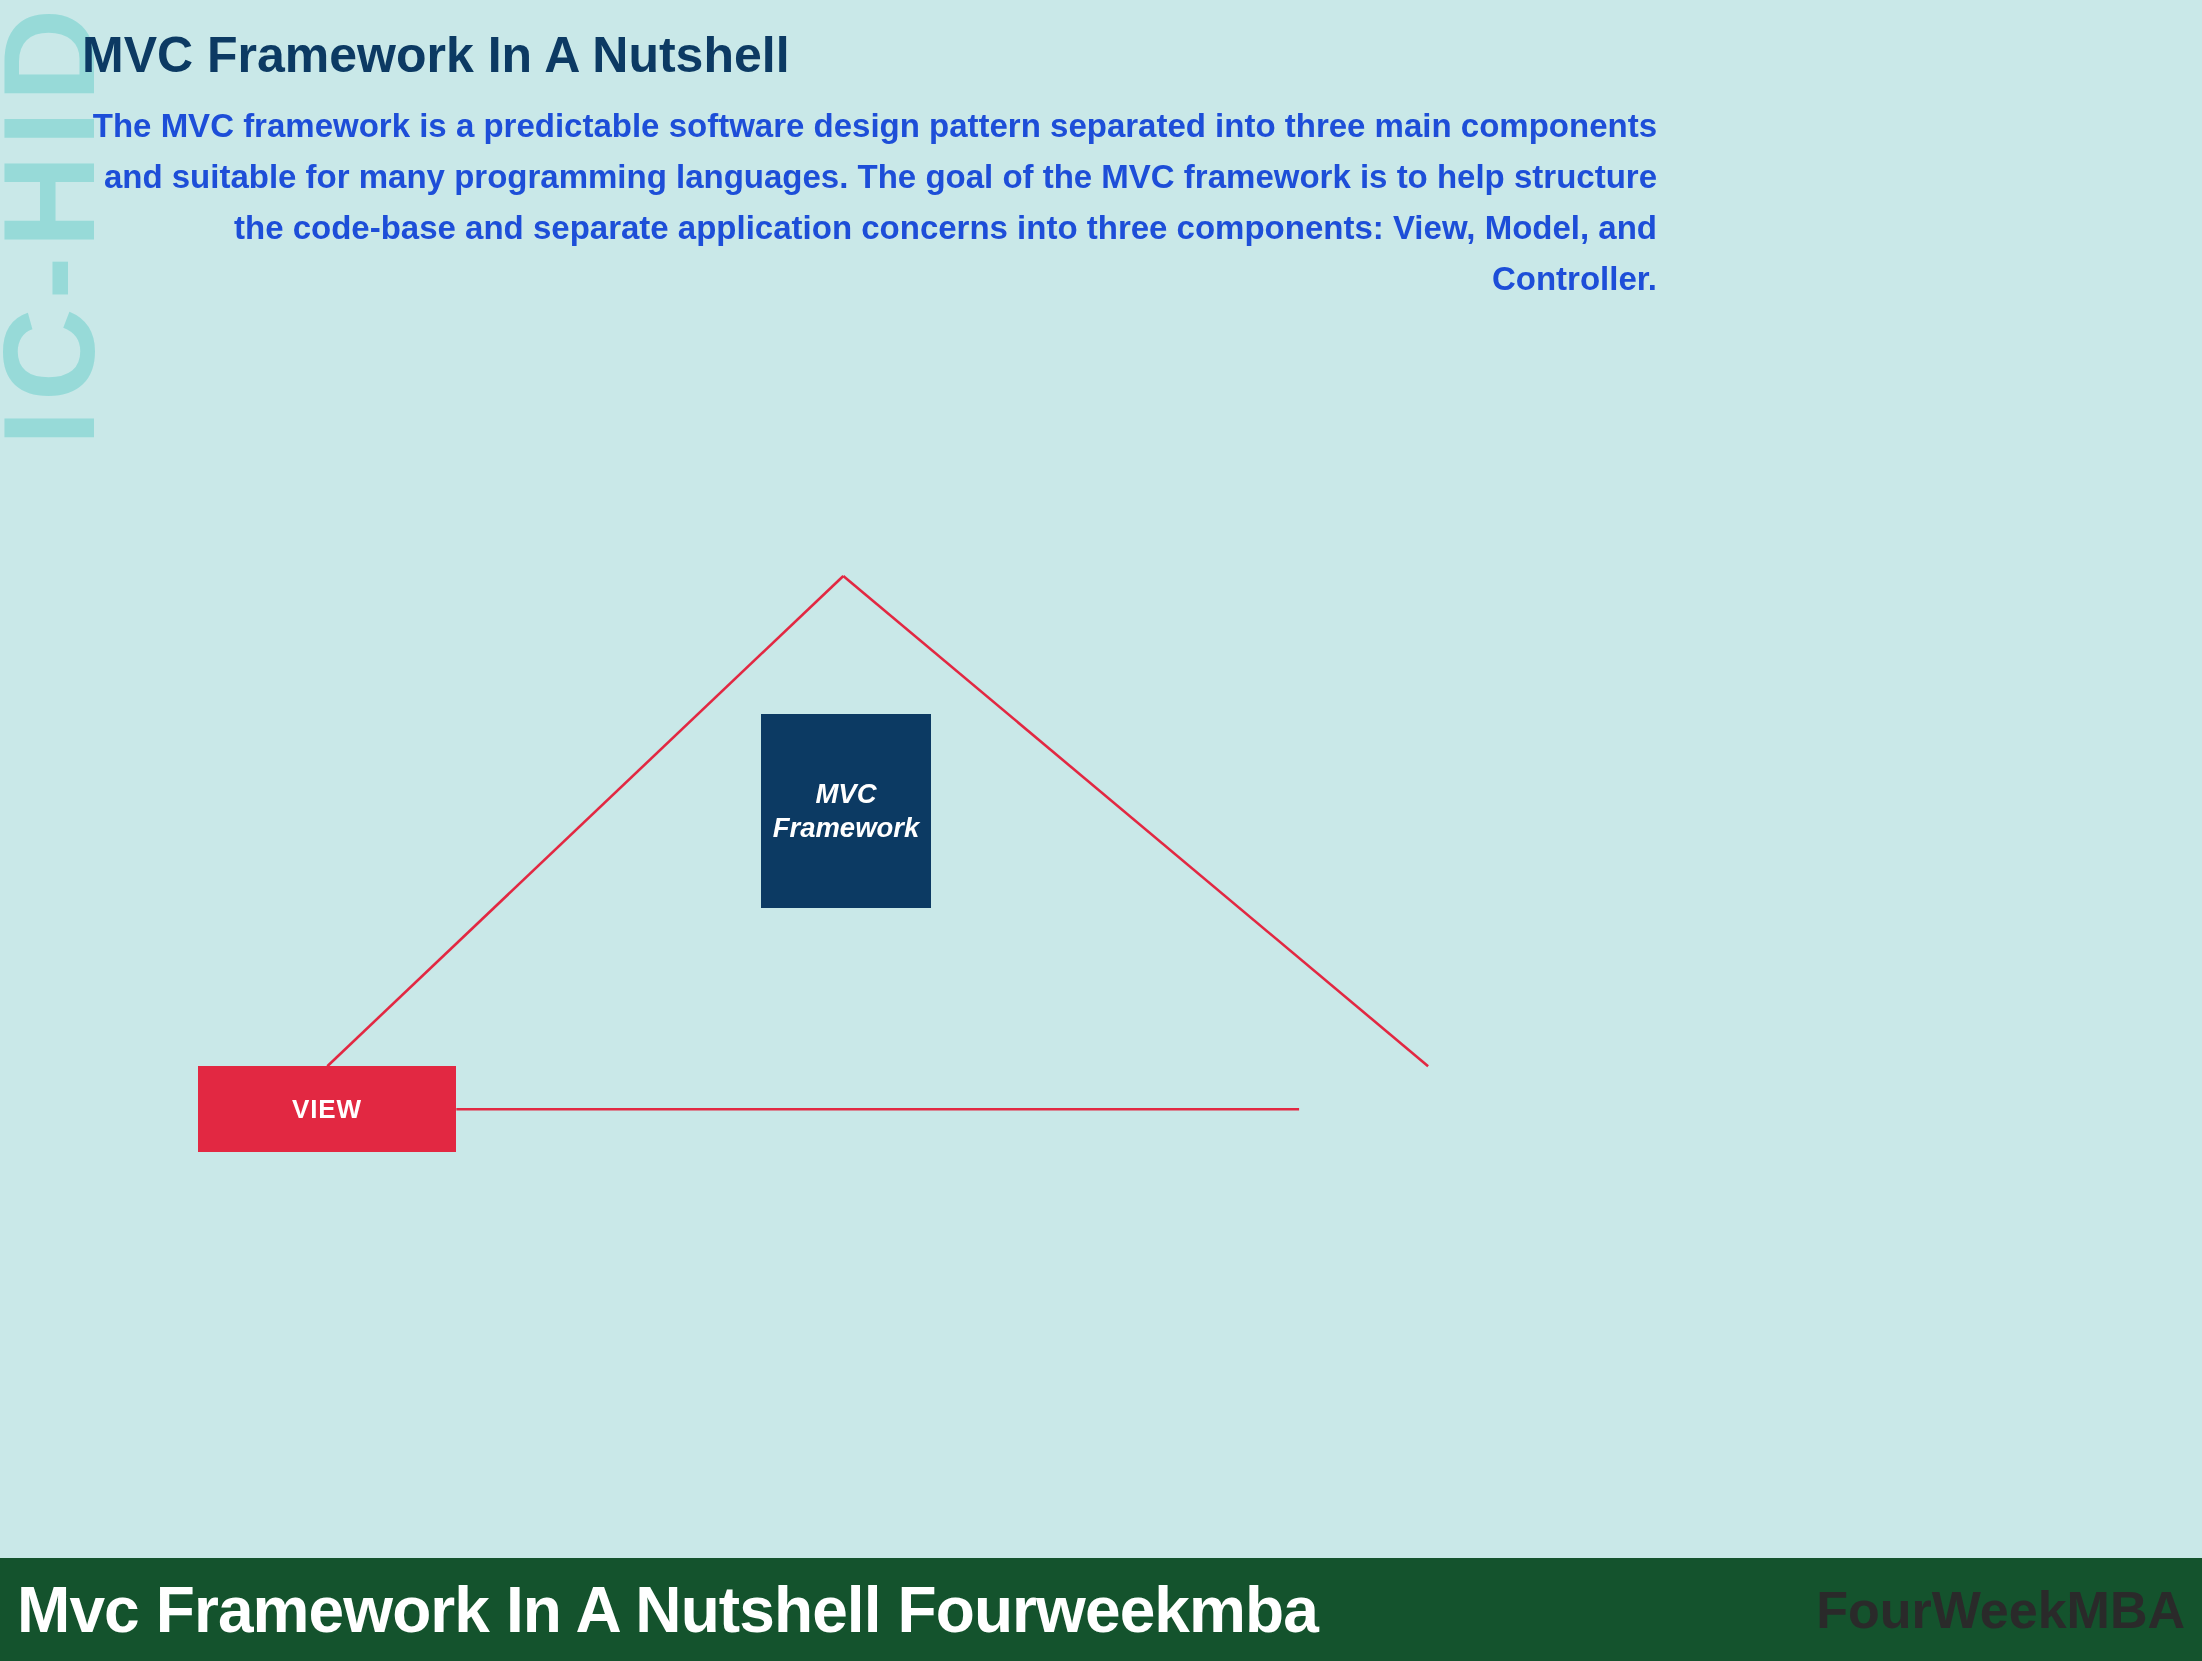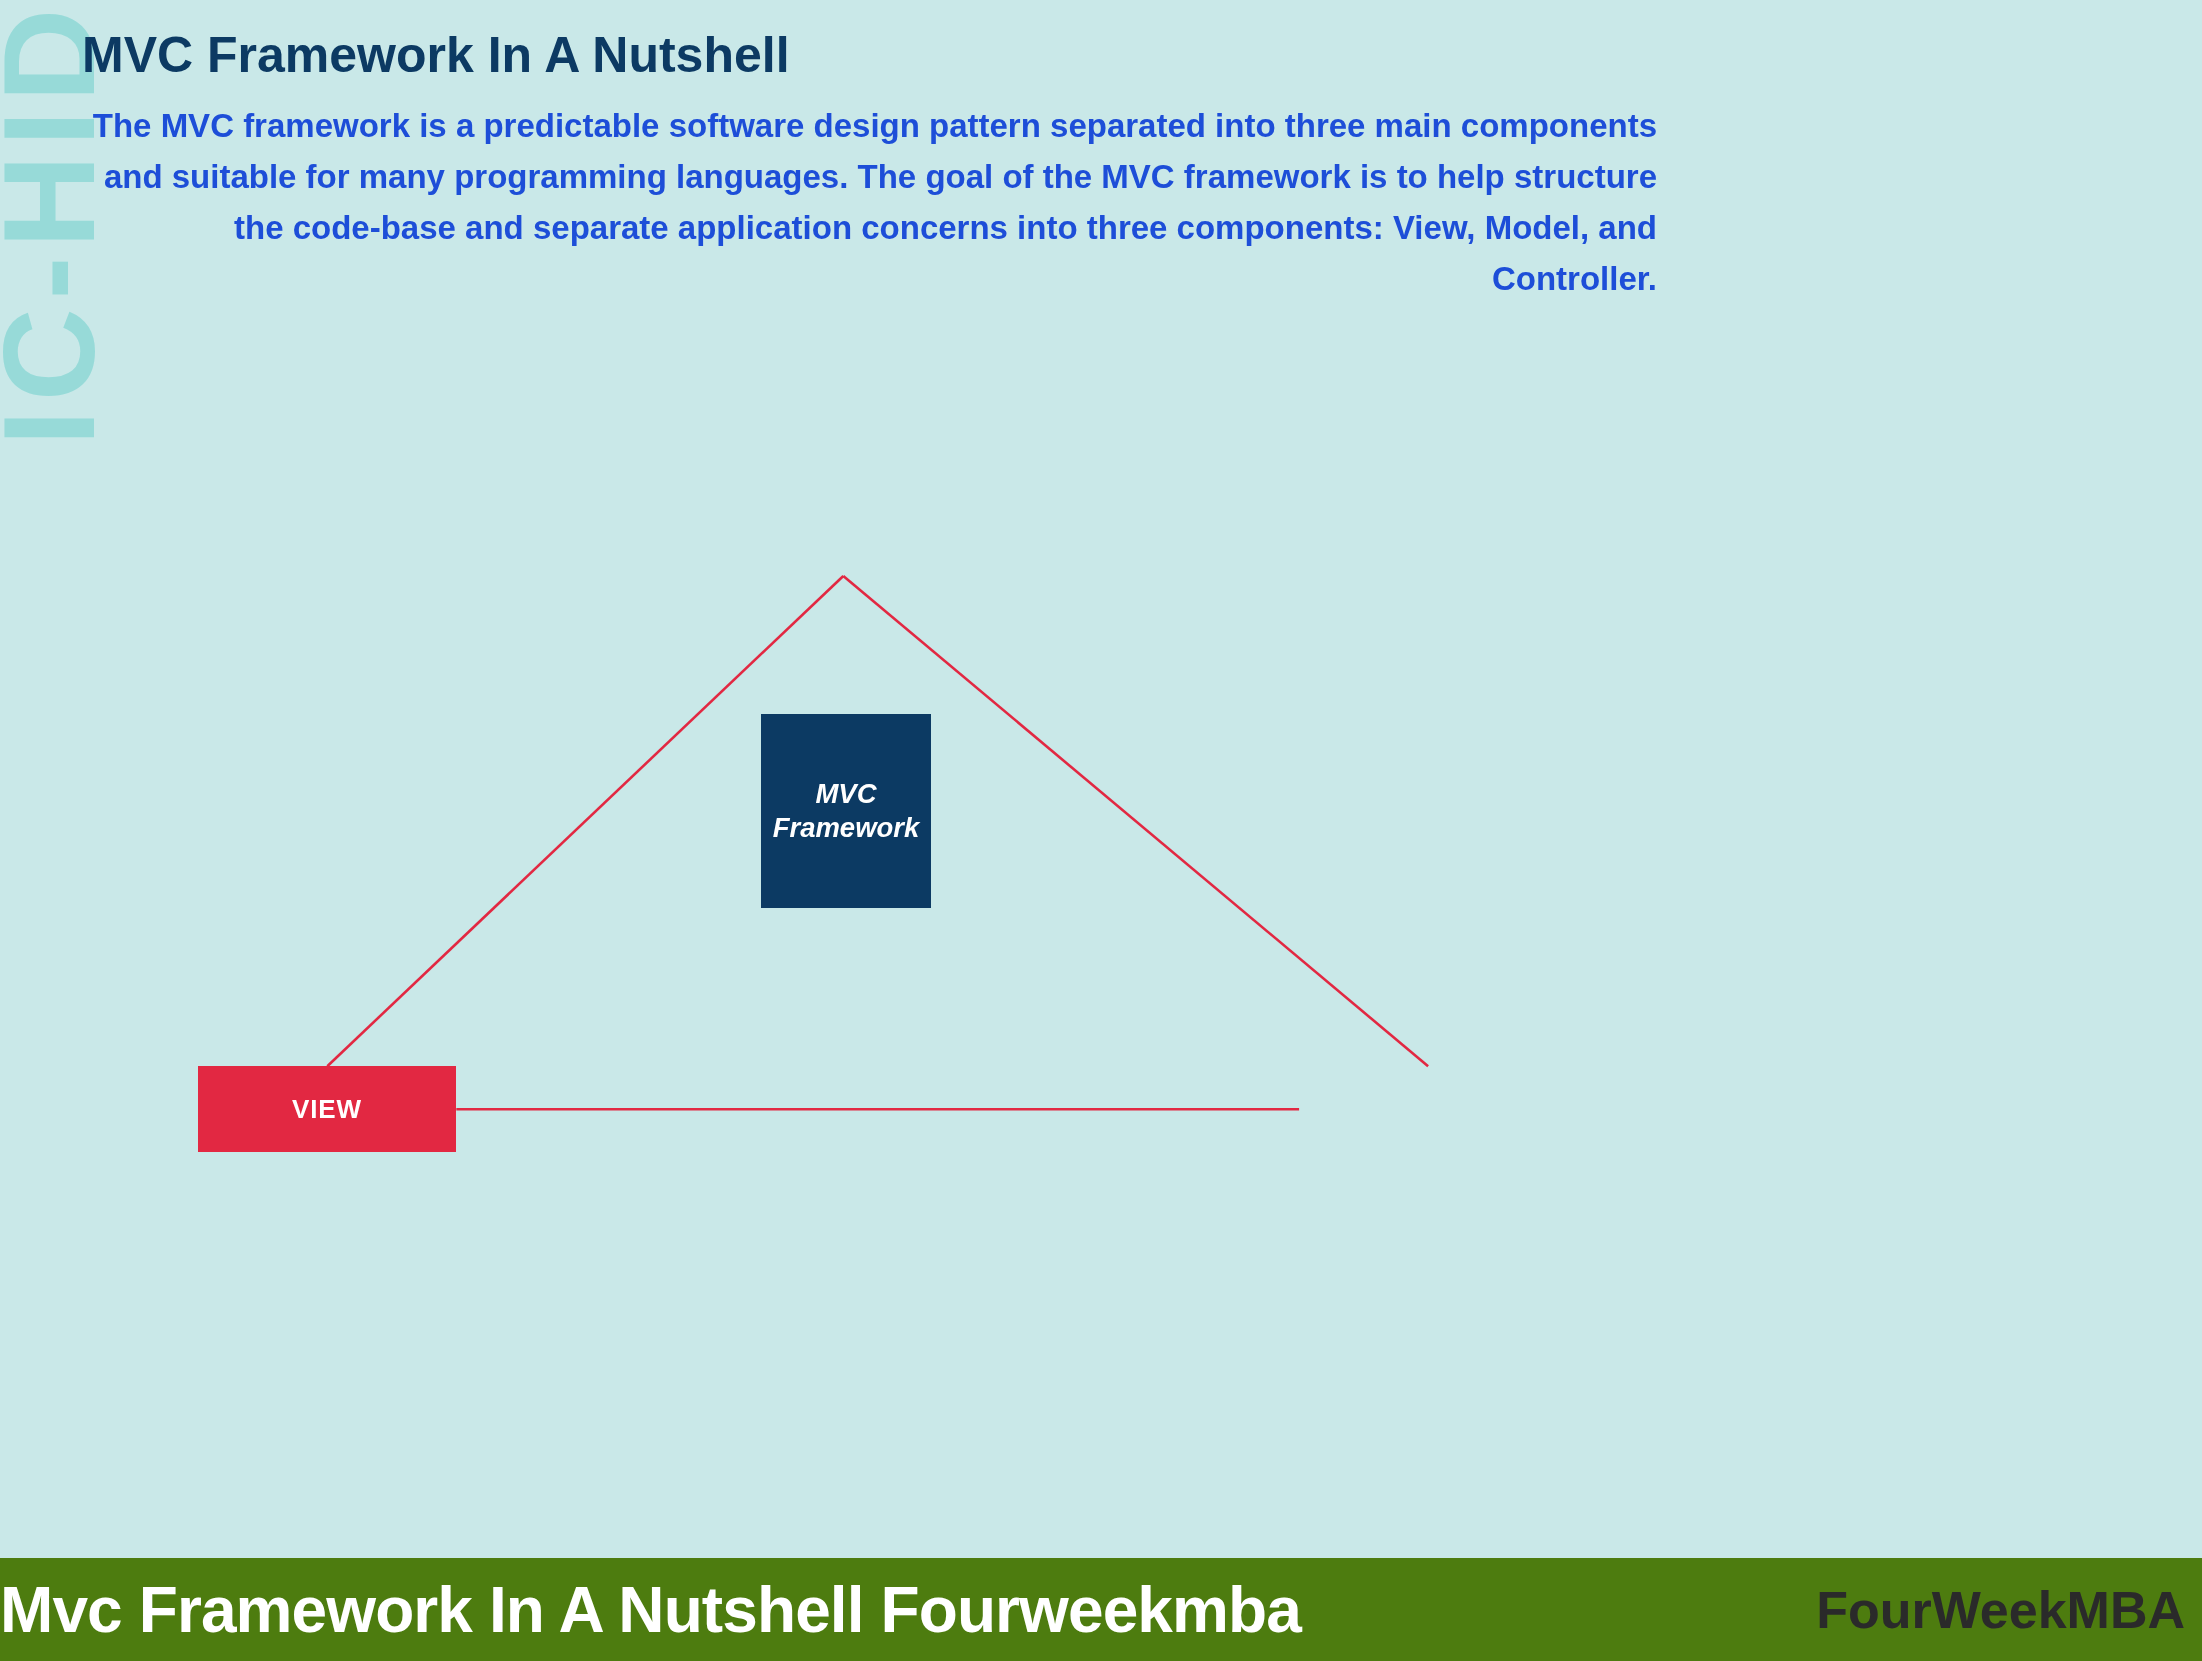--- a/index.html
+++ b/index.html
@@ -95,26 +95,27 @@
   }
   svg.lines line {
     stroke: #e22842;
     stroke-width: 3;
   }
   .footer-bar {
     position: absolute;
     left: 0; bottom: 0;
     width: 100%;
     height: 103px;
-    background: #4d7c0f;
+    background: #14532d;
     color: #fff;
     font-size: 64px;
     font-weight: 800;
     display: flex;
     align-items: center;
+    padding-left: 17px;
     letter-spacing: -0.9px;
   }
   .watermark {
     position: absolute;
     right: 18px;
     bottom: 21.5px;
     font-size: 52px;
     font-weight: 800;
     color: #2a2a2a;
   }

